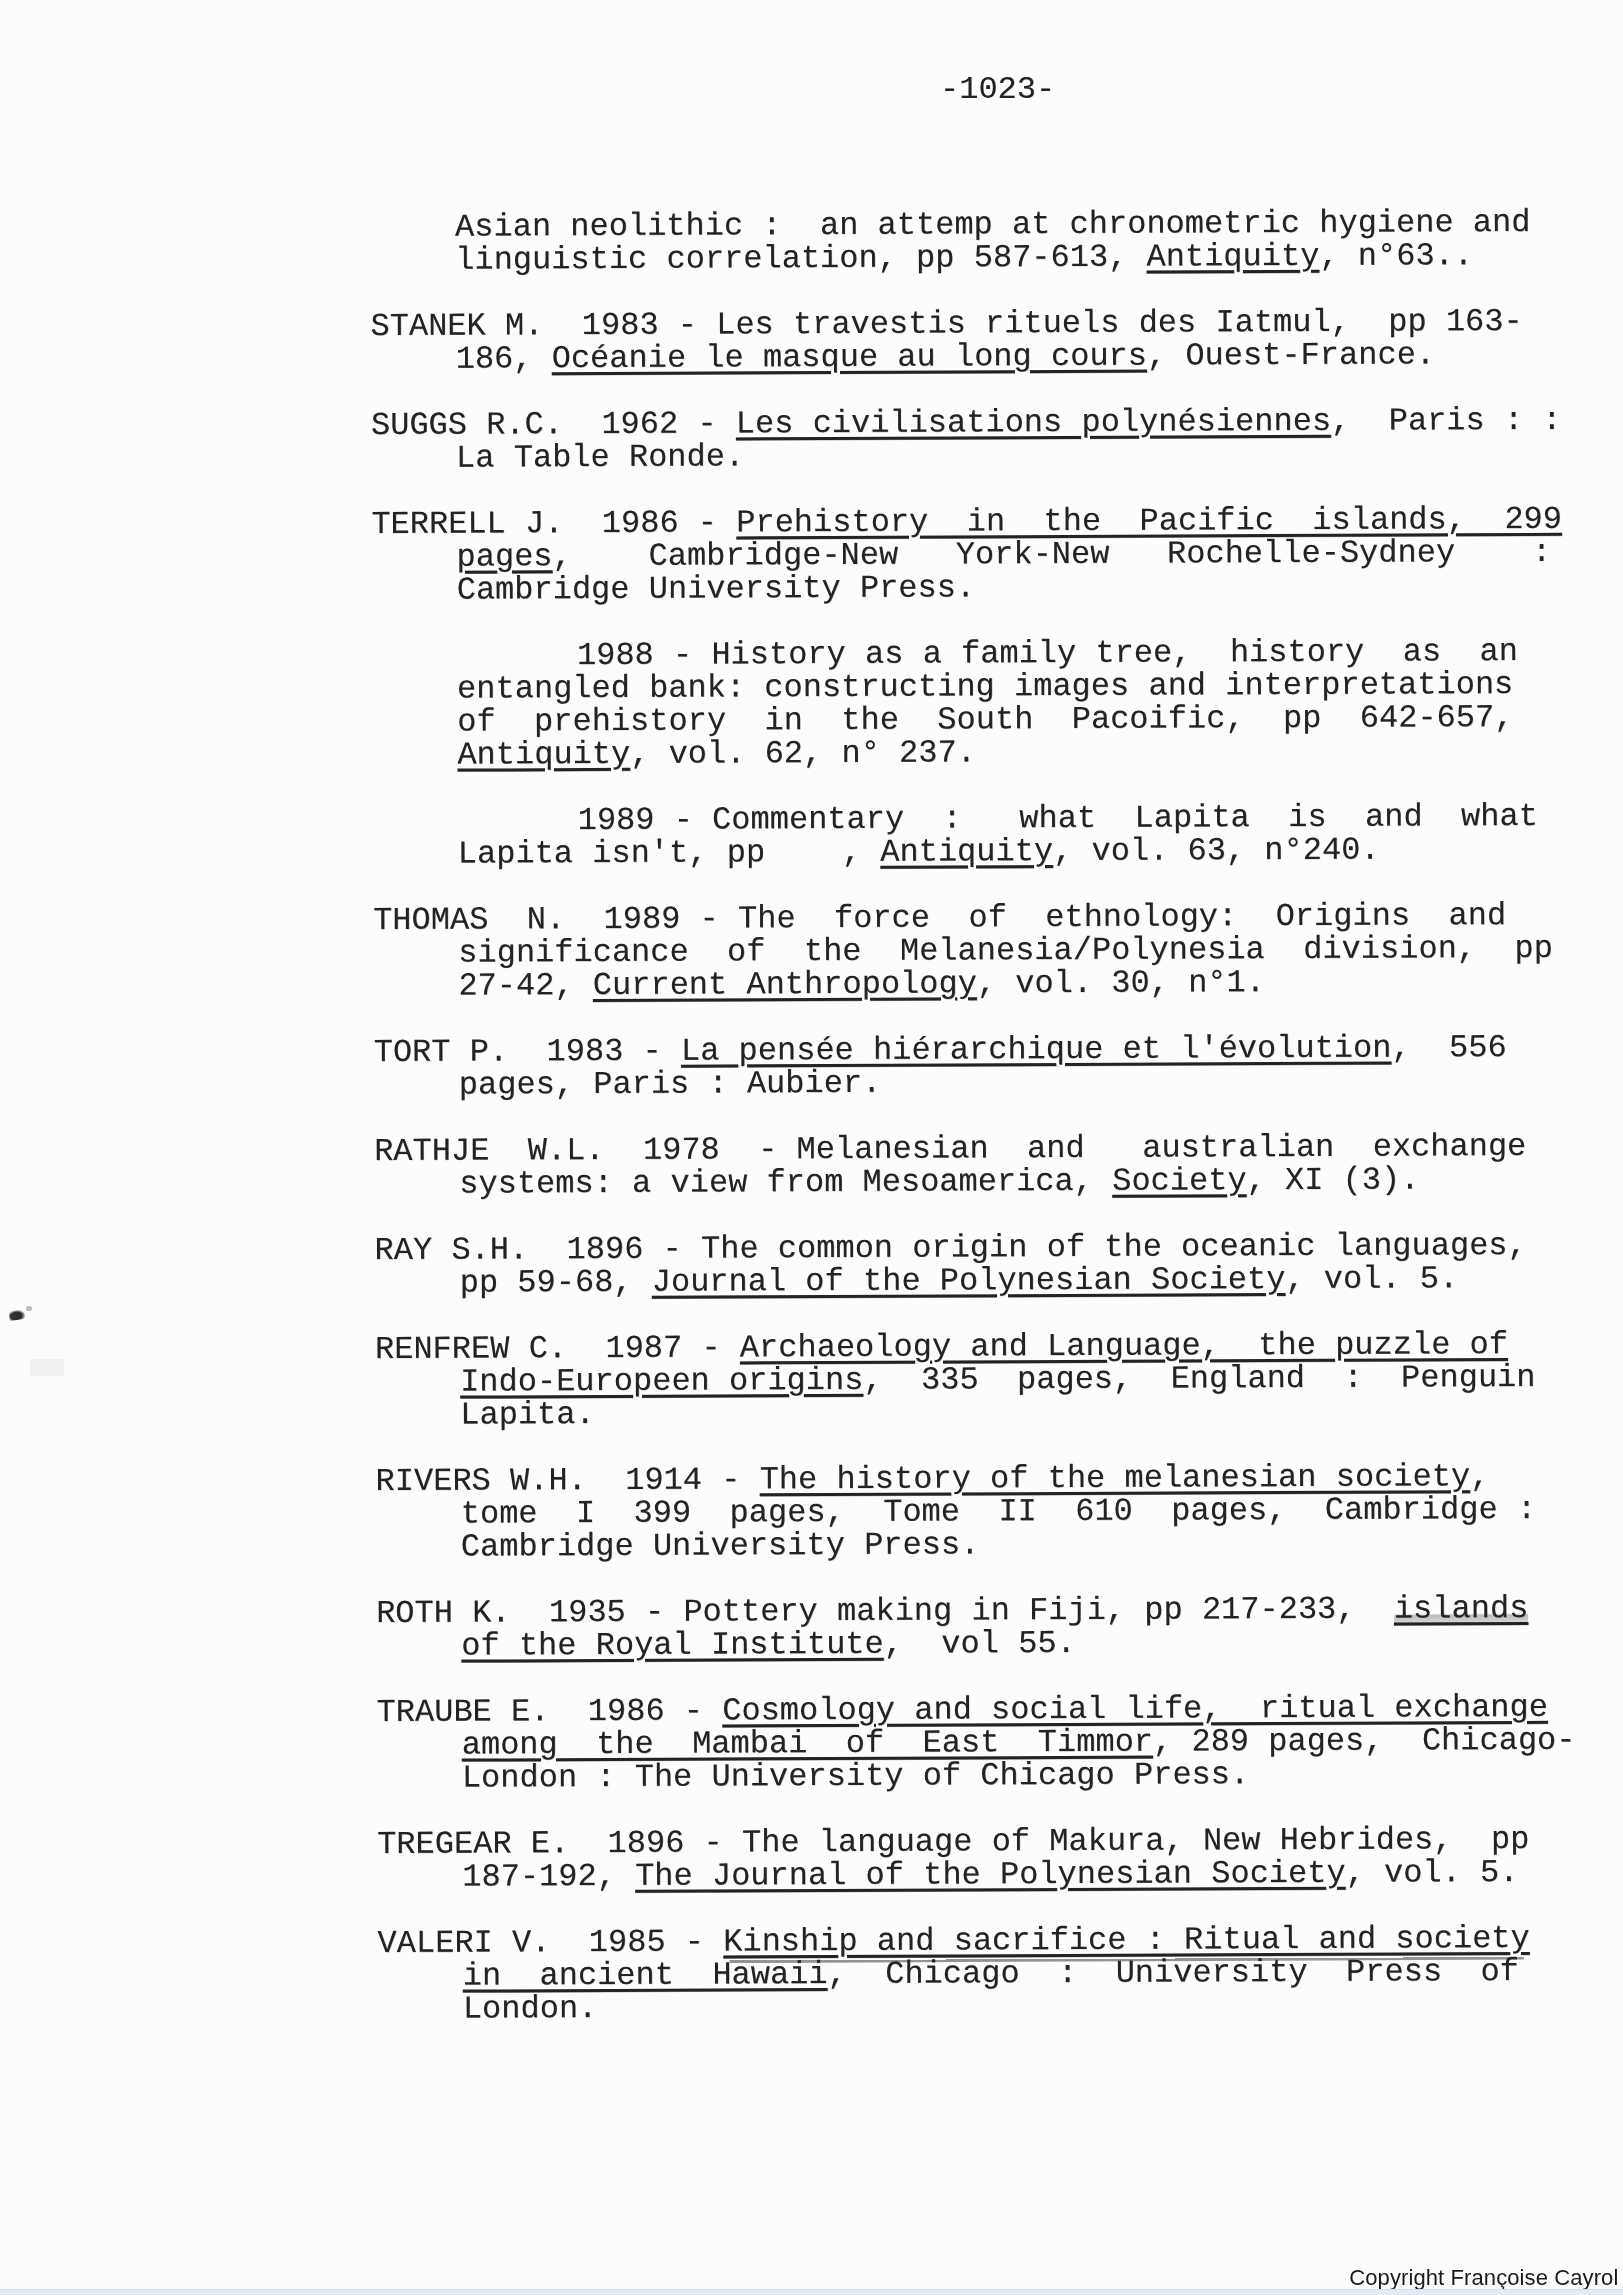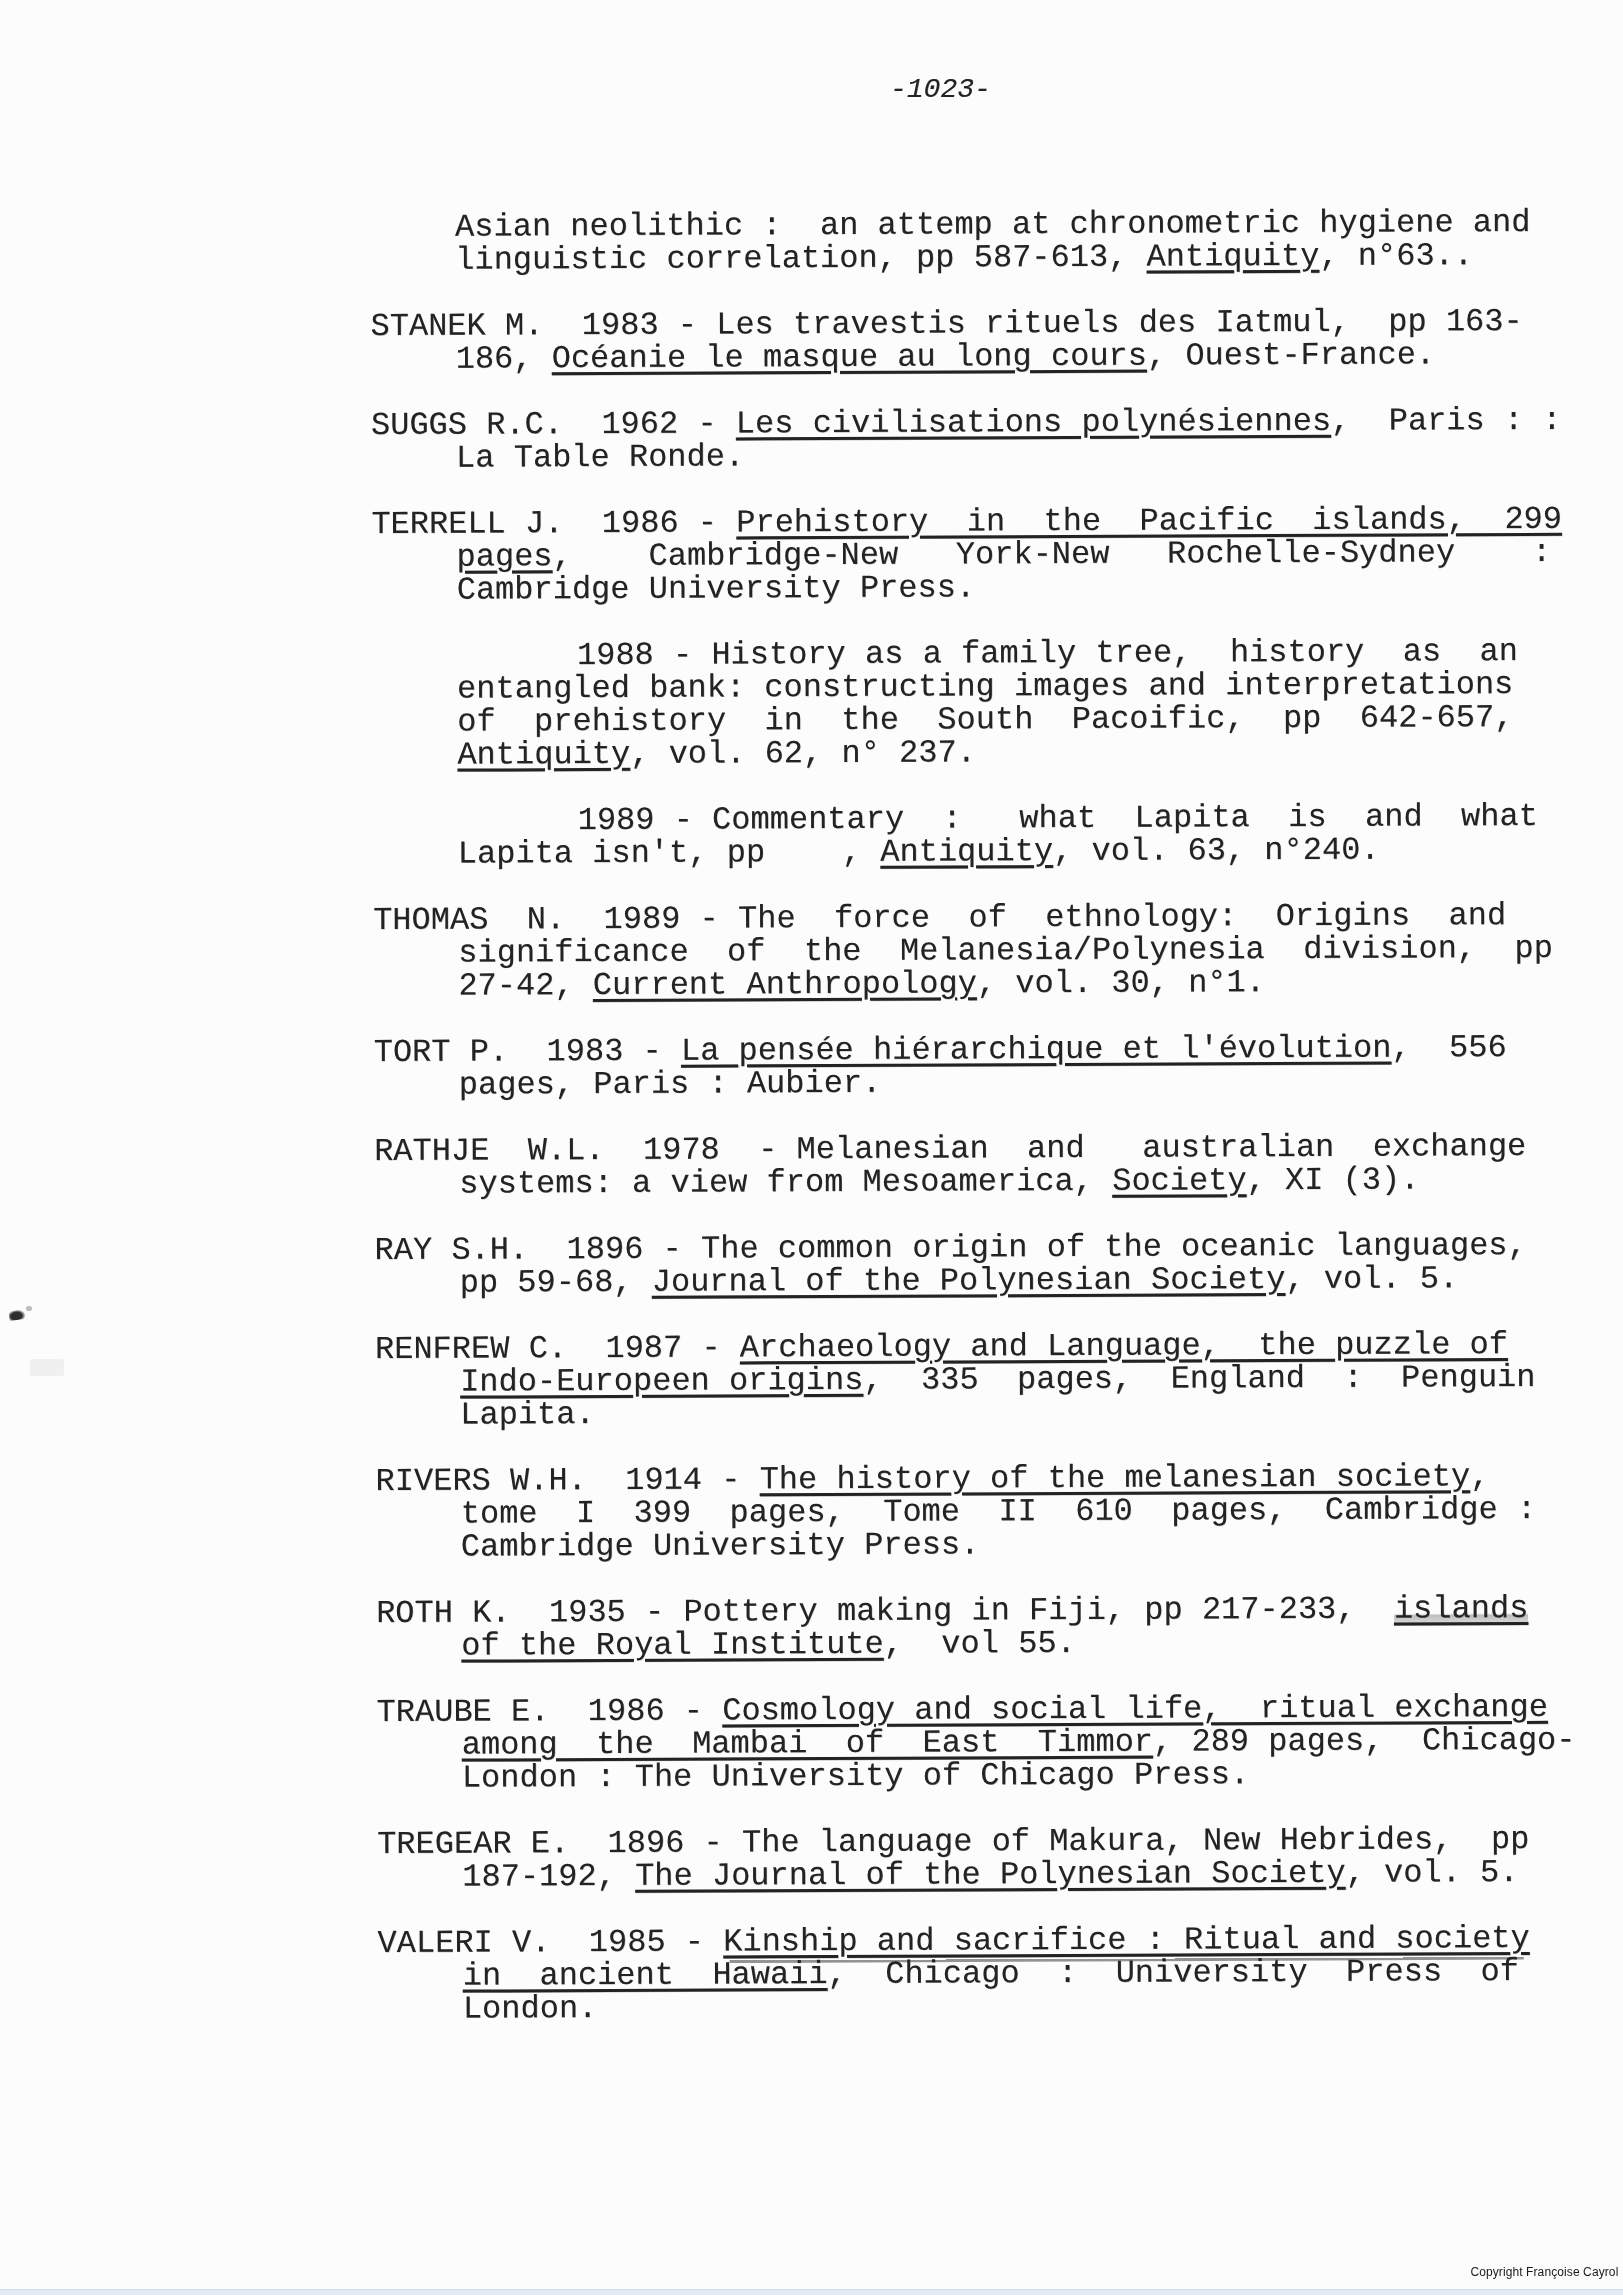--- a/index.html
+++ b/index.html
@@ -3,25 +3,24 @@
 <meta charset="utf-8">
 <style>
   html,body{margin:0;padding:0;}
   body{
     width:1623px;height:2295px;position:relative;overflow:hidden;
     background:#fcfcfc;
     font-family:"Liberation Mono","DejaVu Sans Mono",monospace;
   }
   #scan-page{position:absolute;inset:0;}
   #page-number{
-    position:absolute;left:890px;top:73px;
-    font-size:28px;line-height:33px;color:#232323;
+    position:absolute;left:940px;top:73px;
+    font-size:32px;line-height:33px;color:#232323;
     text-shadow:0.4px 0.4px 0 rgba(20,20,20,.35);
     white-space:pre;
-    font-style:italic;
   }
   #bib{
     position:absolute;left:370px;top:211px;width:1191px;
     transform:rotate(-0.25deg);transform-origin:0 0;
     color:#232323;
     font-size:32px;line-height:33px;
     text-shadow:0.4px 0.4px 0 rgba(20,20,20,.35);
   }
   .entry{margin:0 0 33px 0;}
   .line{white-space:pre;}
@@ -35,21 +34,21 @@
   .u.heavy{
     text-decoration-thickness:3.3px;
     box-shadow:0 8.5px 0 -5.9px rgba(60,60,60,.55);
   }
   .u.smear{
     background:linear-gradient(to bottom,rgba(0,0,0,0) 62%,rgba(90,90,90,.38) 68%,rgba(120,120,120,.30) 86%,rgba(0,0,0,0) 92%);
   }
   #copyright{
     position:absolute;right:4.6px;top:2265px;
     font-family:"Liberation Sans","DejaVu Sans",sans-serif;
-    font-size:12px;color:#1a1a1a;letter-spacing:0.1px;
+    font-size:22px;color:#1a1a1a;letter-spacing:0.1px;
   }
   #scan-edge{
     position:absolute;left:0;bottom:0;width:100%;height:5.2px;
     background:#e4ebf4;border-top:0.7px solid #d3dce9;
   }
   .artifact{position:absolute;}
   #artifact-blob{
     left:9.2px;top:1310px;width:15.7px;height:9.8px;
     background:radial-gradient(ellipse at 45% 60%,#2e2e2e 0 45%,rgba(46,46,46,.45) 62%,rgba(0,0,0,0) 75%);
     transform:rotate(-8deg);

